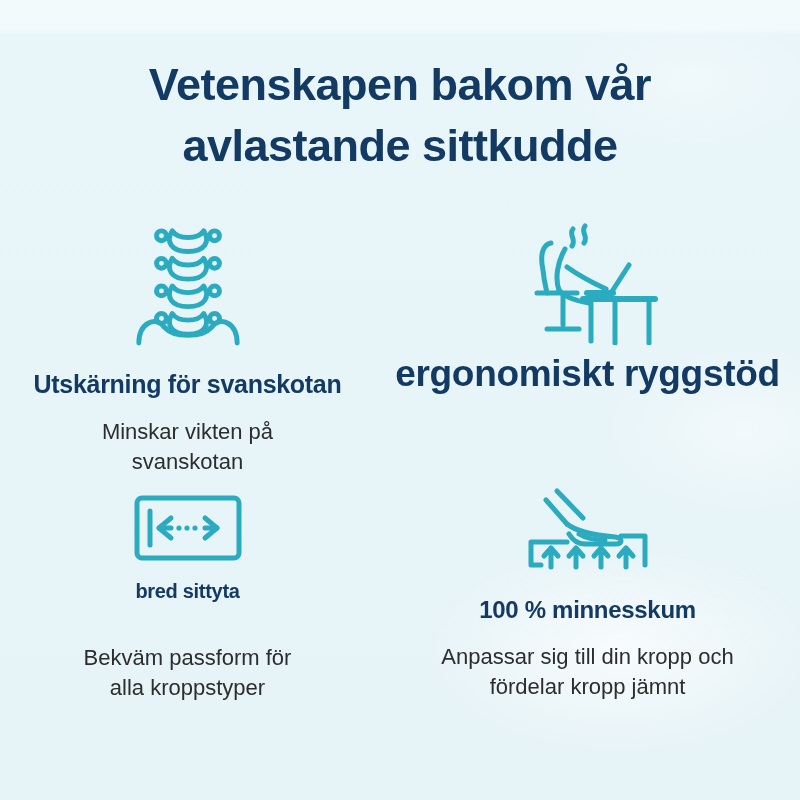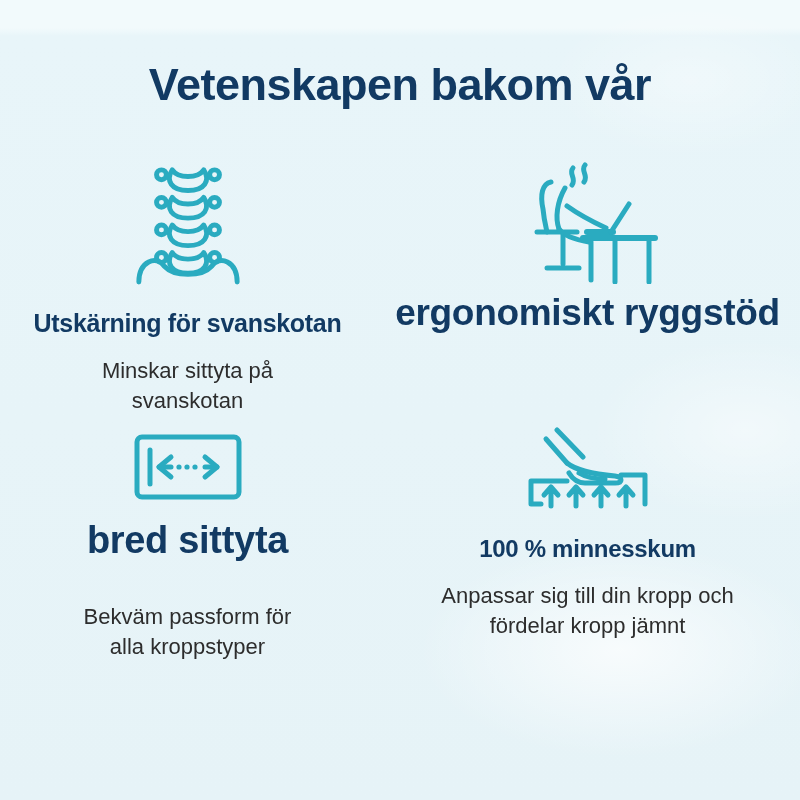--- a/index.html
+++ b/index.html
@@ -49,32 +49,33 @@
     line-height:1.38;
     font-weight:400;
   }
   
   .c1 .heading { font-size:25px; margin-top:22px; }
   .c1 .body    { margin-top:18px; max-width:240px; }
   .c2 .icon    { margin-top:3px; }
   .c2 .heading { font-size:37px; margin-top:8px; }
   .c2 .body    { margin-top:14px; max-width:390px; }
   .c3 .icon    { margin-top:6px; }
-  .c3 .heading { font-size:38px; margin-top:18px; }
+  .c3 .heading { font-size:20px; margin-top:18px; }
   .c3 .body    { margin-top:40px; max-width:230px; }
   .c4 .heading { font-size:24px; margin-top:26px; }
   .c4 .body    { margin-top:18px; max-width:370px; }
 </style>
 </head>
 <body>
 
 <div class="canvas">
 
   <div class="title">
     <div>Vetenskapen bakom vår</div>
+    <div>avlastande sittkudde</div>
   </div>
 
   <div class="grid">
 
     <div class="cell c1">
       <span class="icon">
         <svg width="118" height="128" viewBox="0 0 120 128" fill="none" stroke="currentColor" stroke-width="5" stroke-linecap="round" stroke-linejoin="round">
           <g>
             <path d="M44,10 C50,19 70,19 76,10 C83,21 77,31 60,31 C43,31 37,21 44,10 Z"></path>
             <circle cx="33" cy="15" r="5"></circle>
@@ -92,21 +93,21 @@
           </g>
           <g>
             <path d="M44,94 C50,103 70,103 76,94 C83,105 77,115 60,115 C43,115 37,105 44,94 Z"></path>
             <circle cx="33" cy="99" r="5"></circle>
               <circle cx="87" cy="99" r="5"></circle>
           </g>
           <path d="M10,124 C10,103 28,96 36,108 C46,119 74,119 84,108 C92,96 110,103 110,124"></path>
         </svg>
       </span>
       <div class="heading">Utskärning för svanskotan</div>
-      <div class="body">Minskar sittyta på svanskotan</div>
+      <div class="body">Minskar vikten på svanskotan</div>
     </div>
 
     <div class="cell c2">
       <span class="icon">
         <svg width="150" height="122" viewBox="0 0 150 122" fill="none" stroke="currentColor" stroke-width="5" stroke-linecap="round" stroke-linejoin="round">
 
           <path d="M60,6 C55,12 64,16 59,23"></path>
           <path d="M72,3 C67,9 76,13 71,20"></path>
 
           <path d="M38,20 C29,22 27,33 30,47 C31,58 33,65 34,70"></path>

